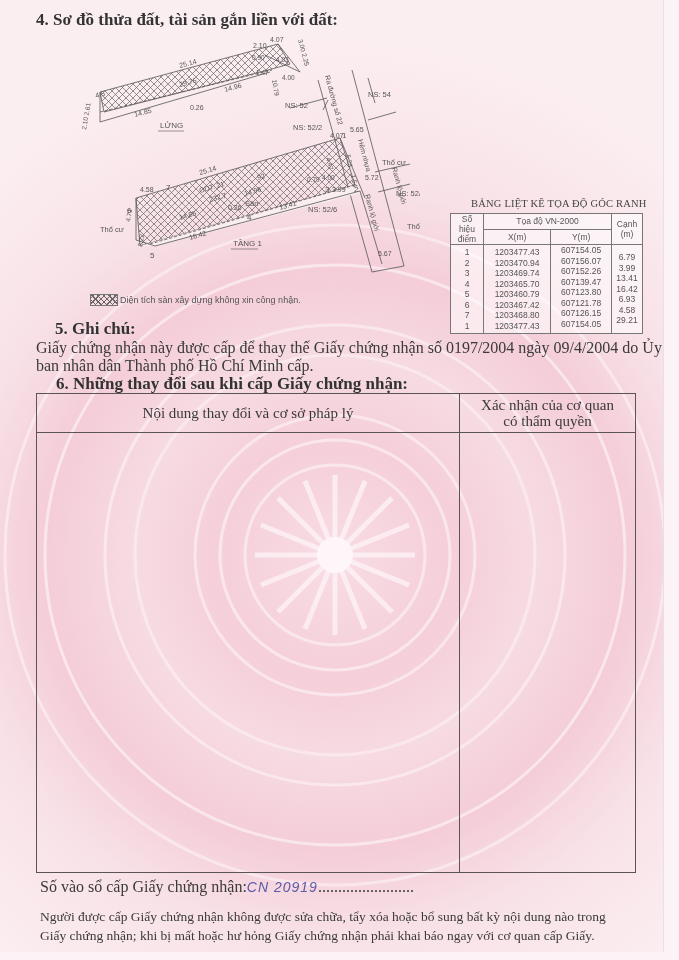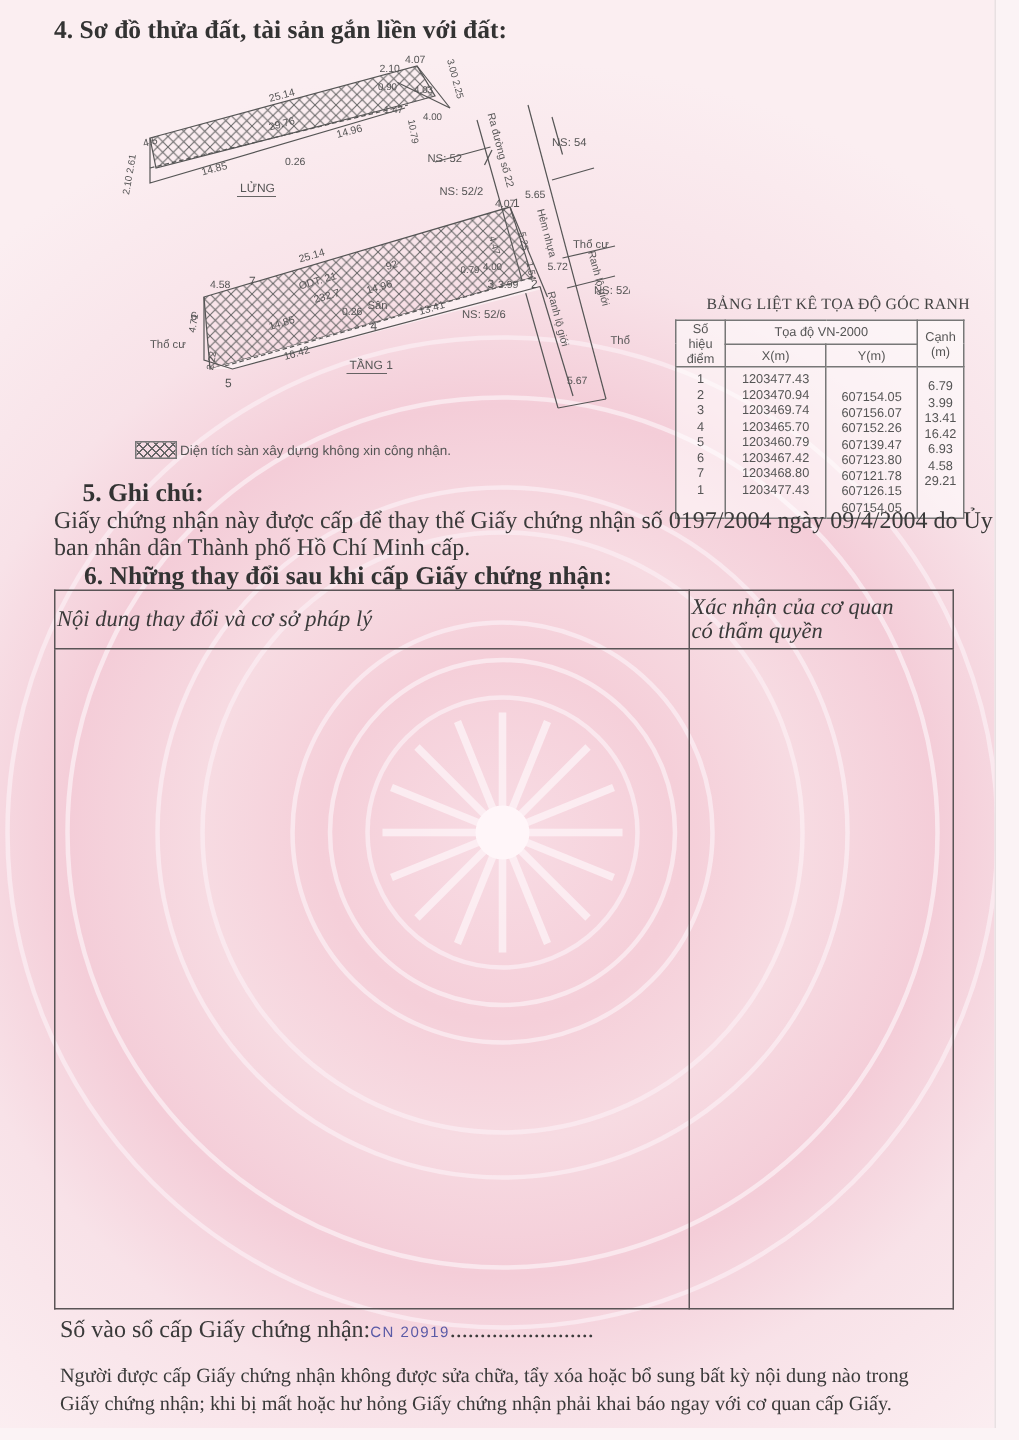--- a/index.html
+++ b/index.html
@@ -29,23 +29,23 @@
     table.coord .body td { border-top: none; border-bottom: none; line-height: 10.5px; vertical-align: top; }
     .legend { position: absolute; left: 90px; top: 294px; display: flex; align-items: center; gap: 2px; font-family: "Liberation Sans", sans-serif; font-size: 9px; color: #555; }
     .legend-swatch { width: 26px; height: 10px; border: 1px solid #777; background:
       repeating-linear-gradient(45deg, transparent 0 3px, #666 3px 4px),
       repeating-linear-gradient(-45deg, transparent 0 3px, #666 3px 4px); }
     table.changes {
       position: absolute; left: 36px; top: 393px; width: 600px; height: 480px;
       border-collapse: collapse; font-size: 15px; color: #3a3a3a;
     }
     table.changes td, table.changes th { border: 1.5px solid #5a5456; font-weight: normal; }
-    table.changes th { height: 36px; text-align: left; vertical-align: middle; line-height: 16px; font-style: italic; }
+    table.changes th { height: 36px; text-align: center; vertical-align: middle; line-height: 16px; }
     .reg-line { position: absolute; left: 40px; top: 878px; font-size: 16px; color: #3a3a3a; }
-    .reg-line .hand { font-family: "Liberation Sans", sans-serif; color: #5a5aa6; font-size: 10px; letter-spacing: 1px; }
+    .reg-line .hand { font-family: "Liberation Sans", sans-serif; color: #5a5aa6; font-style: italic; font-size: 14px; letter-spacing: 1px; }
     .footer { position: absolute; left: 40px; top: 907px; width: 600px; font-size: 13.5px; line-height: 19px; color: #3a3a3a; }
   </style>
 </head>
 <body>
 
 <div class="paper">
 
   <svg class="emblem" viewBox="0 0 663 952">
     <g fill="none" stroke="#fbeaf0" stroke-width="3" opacity="0.9">
       <circle cx="335" cy="555" r="90"></circle>
@@ -195,21 +195,21 @@
       <td style="padding-top:2px;padding-bottom:2px;">
         <div>1203477.43</div>
         <div>1203470.94</div>
         <div>1203469.74</div>
         <div>1203465.70</div>
         <div>1203460.79</div>
         <div>1203467.42</div>
         <div>1203468.80</div>
         <div>1203477.43</div>
       </td>
-      <td style="padding-top:14px;padding-bottom:2px;">
+      <td style="padding-top:0;padding-bottom:2px;">
         <div>607154.05</div>
         <div>607156.07</div>
         <div>607152.26</div>
         <div>607139.47</div>
         <div>607123.80</div>
         <div>607121.78</div>
         <div>607126.15</div>
         <div>607154.05</div>
       </td>
       <td style="padding-top:7px;padding-bottom:2px;">

